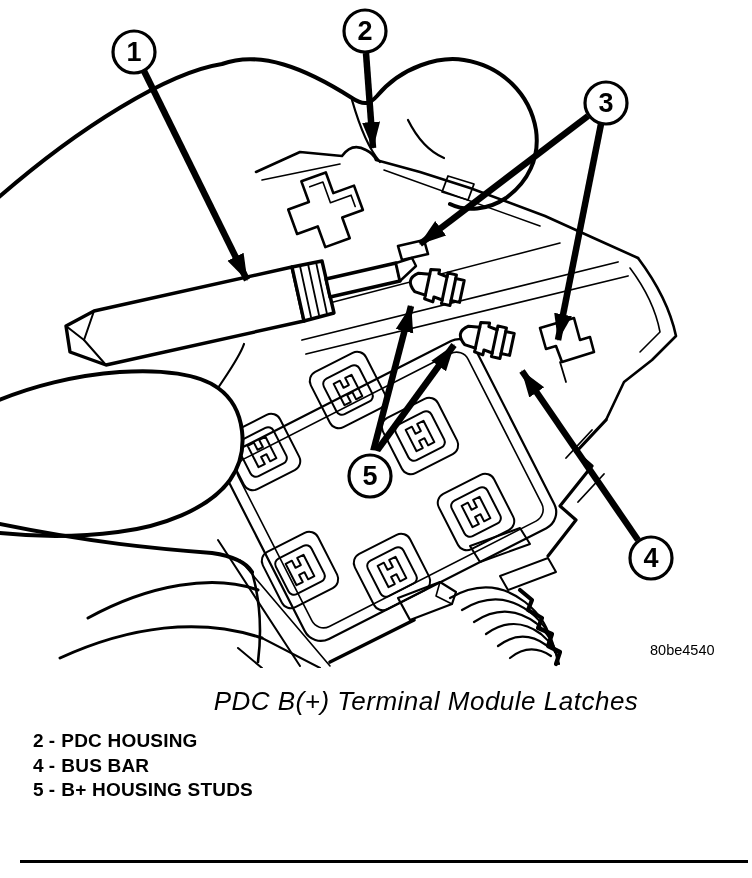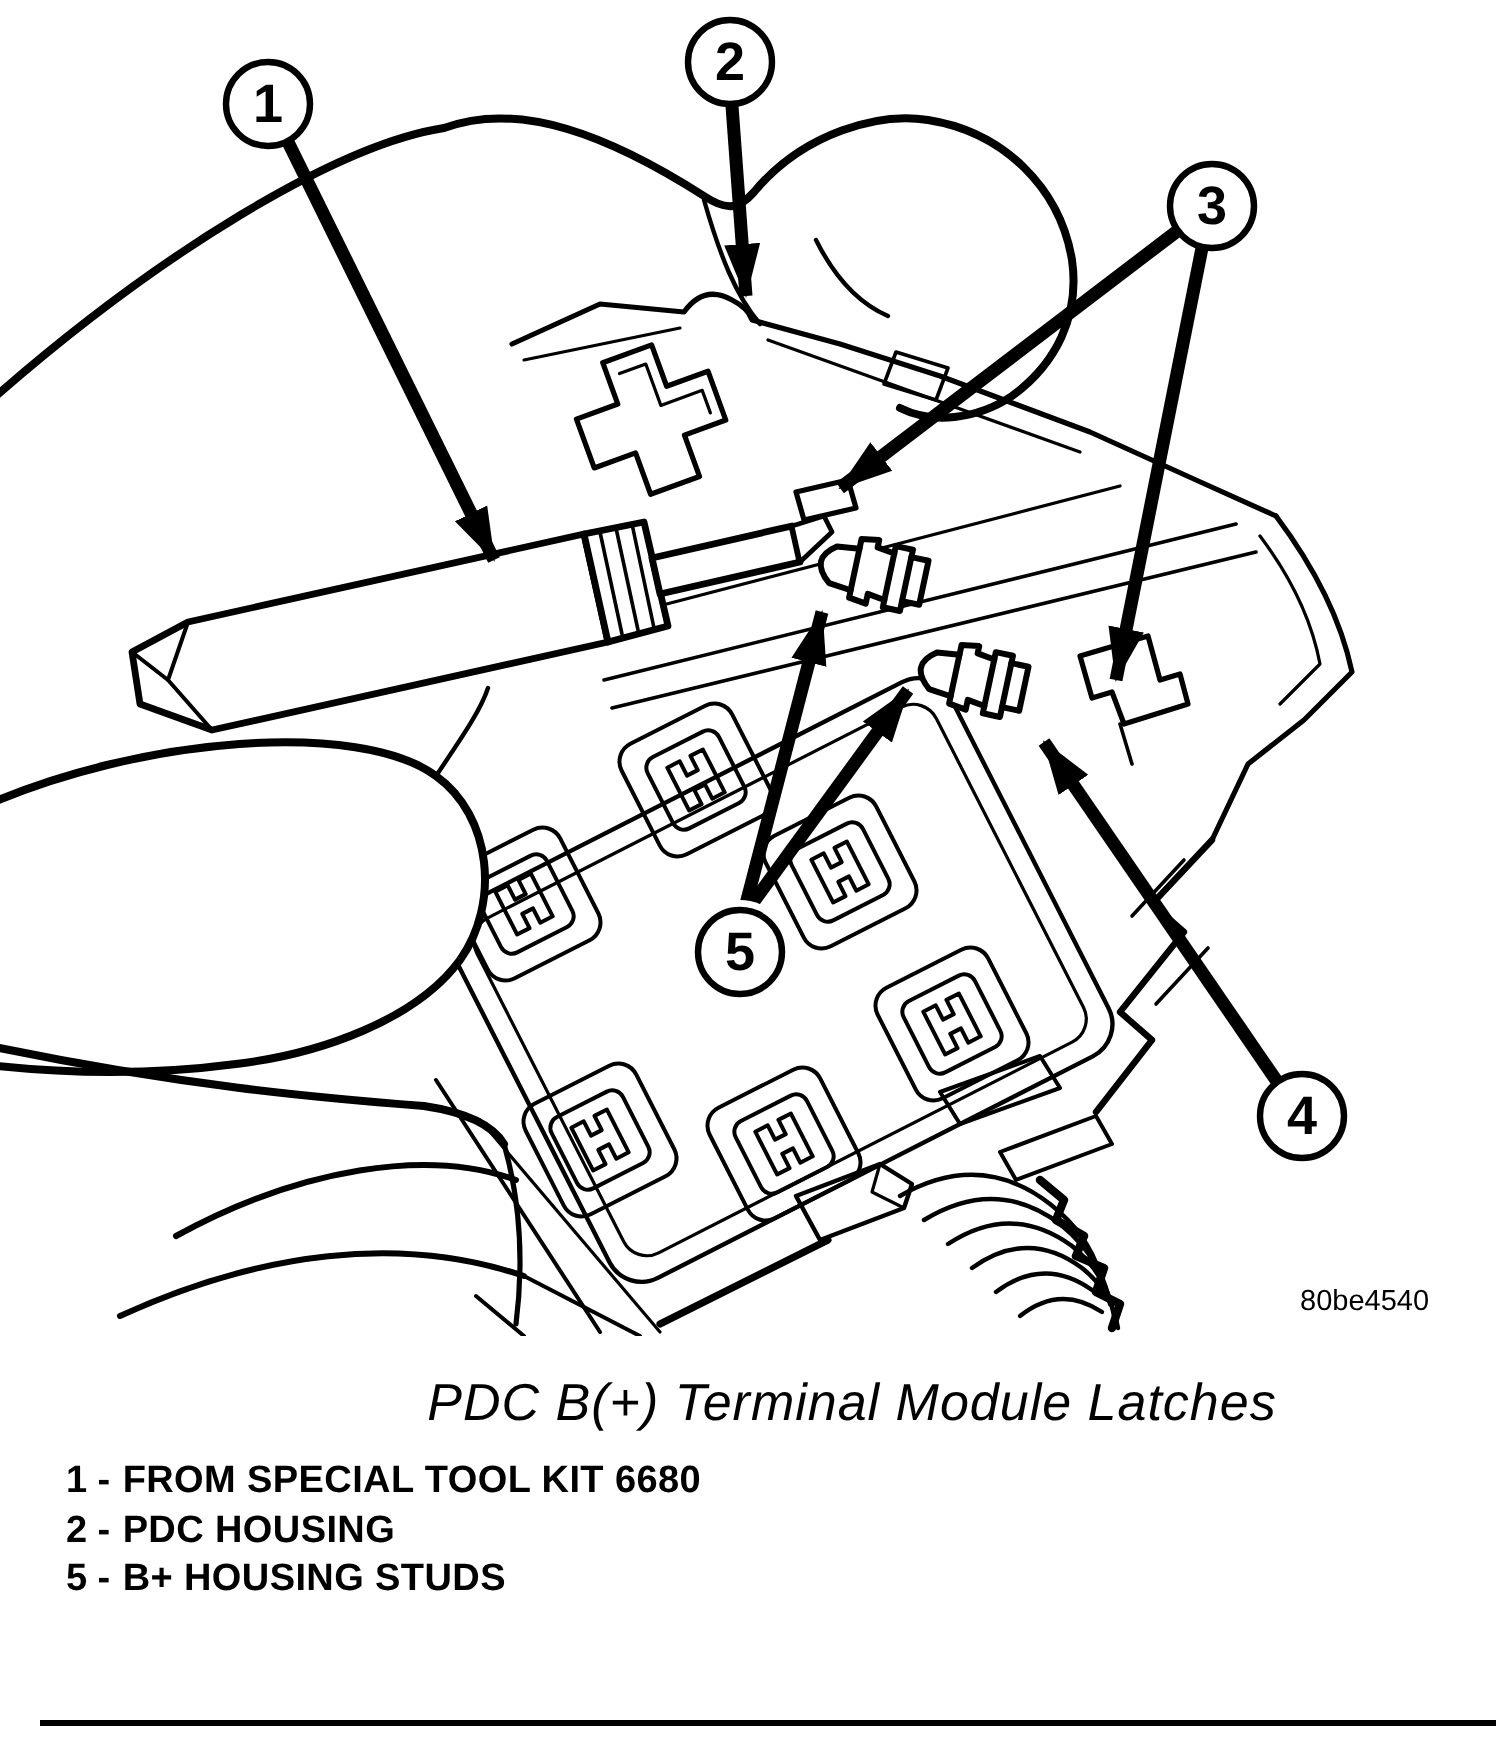--- a/index.html
+++ b/index.html
@@ -229,24 +229,24 @@
       </g>
     </g>
 
     <text class="figcode" x="650" y="655">80be4540</text>
   </svg>
 
   <div class="caption">PDC B(+) Terminal Module Latches</div>
 
   <ol class="legend">
     <li>
-      <span class="num">1</span><span class="sep">-</span><span class="lbl">FROM SPECIAL TOOL KIT 6680</span>
+      <span class="num">2</span><span class="sep">-</span><span class="lbl">PDC HOUSING</span>
     </li>
     <li>
-      <span class="num">2</span><span class="sep">-</span><span class="lbl">PDC HOUSING</span>
+      <span class="num">4</span><span class="sep">-</span><span class="lbl">BUS BAR</span>
     </li>
     <li>
       <span class="num">5</span><span class="sep">-</span><span class="lbl">B+ HOUSING STUDS</span>
     </li>
   </ol>
 
   <div class="rule"></div>
 </div>
 
 </body></html>

